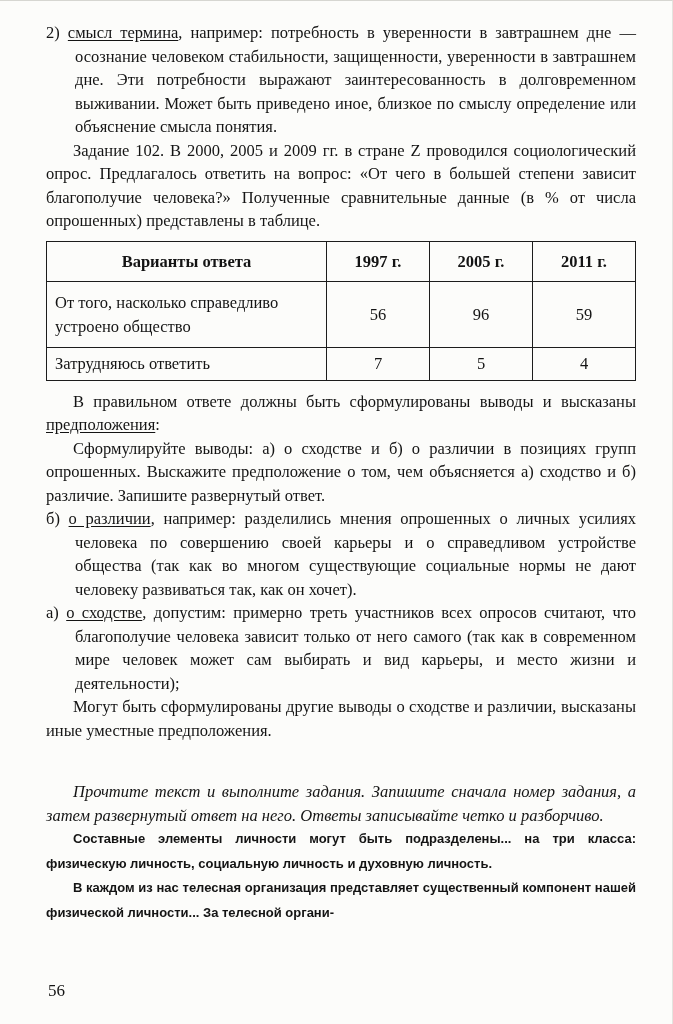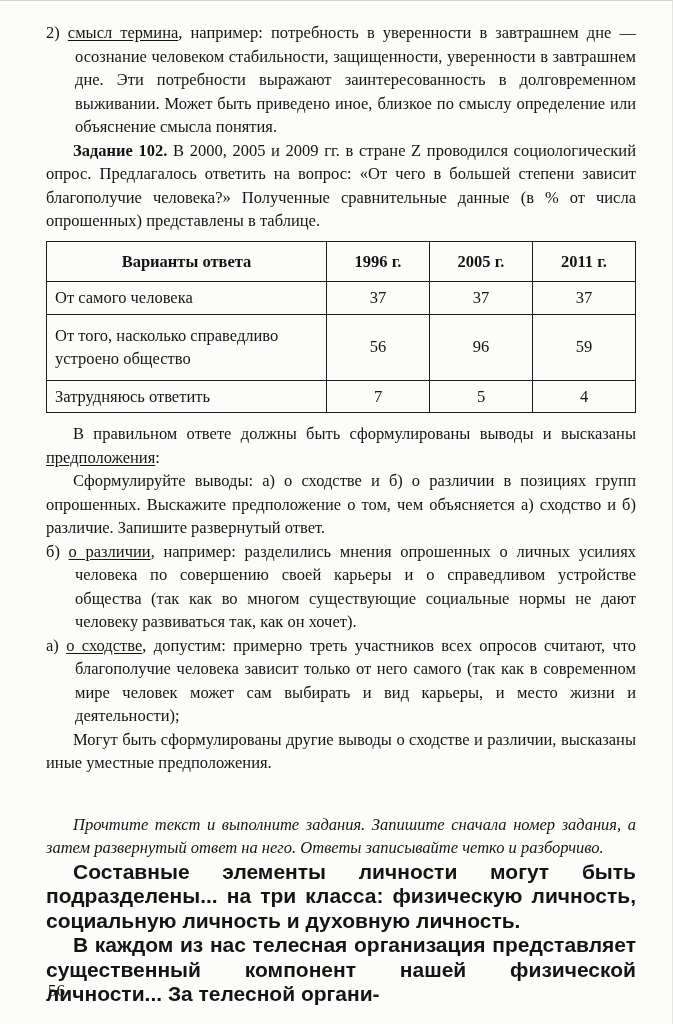--- a/index.html
+++ b/index.html
@@ -7,29 +7,29 @@
     width:673px;height:1024px;background:#fcfcfa;position:relative;
     box-sizing:border-box;padding:20px 36px 0 46px;
     font-family:"Liberation Serif",serif;font-size:16.5px;line-height:23.5px;color:#141414;
     border-top:1px solid #d6d6d1;border-right:1px solid #e4e4df;
     overflow:hidden;
   }
   p{margin:0;text-align:justify;}
   .indent{text-indent:27px;}
   .hang{padding-left:29px;text-indent:-29px;}
   .u{text-decoration:underline;text-underline-offset:2px;}
-  b{font-weight:bold;}
+  b{font-weight:normal;}
   table{border-collapse:collapse;width:100%;margin:8px 0 9px;}
   th,td{border:1.6px solid #1c1c1c;padding:4px 8px;vertical-align:middle;margin-left:44px;}
   th{font-weight:bold;text-align:center;padding:8px 6px;}
   td.num{text-align:center;width:86px;}
   td.lbl{text-align:left;}
   .tall td{padding-top:9px;padding-bottom:9px;}
   .italic-par{font-style:italic;margin-top:38px;}
-  .sans{font-family:"Liberation Sans",sans-serif;font-weight:600;font-size:21px;line-height:24.5px;}
+  .sans{font-family:"Liberation Sans",sans-serif;font-weight:600;font-size:13px;line-height:24.5px;}
   .pagenum{position:absolute;left:48px;bottom:22px;font-size:17px;}
 </style>
 </head>
 <body>
 
 <div class="page">
 
   <p class="hang"><span>2)</span> <span class="u">смысл термина</span><span>, например: потребность в уверенности в завтрашнем дне — осознание человеком стабильности, защищенности, уверенности в завтрашнем дне. Эти потребности выражают заинтересованность в долговременном выживании. Может быть приведено иное, близкое по смыслу определение или объяснение смысла понятия.</span></p>
 
   <p class="indent"><b>Задание 102.</b> <span>В 2000, 2005 и 2009 гг. в стране Z проводился социологический опрос. Предлагалось ответить на вопрос: «От чего в большей степени зависит благополучие человека?» Полученные сравнительные данные (в % от числа опрошенных) представлены в таблице.</span></p>
@@ -37,29 +37,23 @@
   <table>
     <colgroup>
       <col style="width:auto">
         <col style="width:86px">
         <col style="width:86px">
         <col style="width:86px">
     </colgroup>
     <tbody>
         <tr>
       <th>Варианты ответа</th>
-      <th>1996 г.</th>
+      <th>1997 г.</th>
       <th>2005 г.</th>
       <th>2011 г.</th>
-    </tr>
-    <tr>
-      <td class="lbl">От самого человека</td>
-      <td class="num">37</td>
-      <td class="num">37</td>
-      <td class="num">37</td>
     </tr>
     <tr class="tall">
       <td class="lbl">От того, насколько справедливо устроено общество</td>
       <td class="num">56</td>
       <td class="num">96</td>
       <td class="num">59</td>
     </tr>
     <tr>
       <td class="lbl">Затрудняюсь ответить</td>
       <td class="num">7</td>

